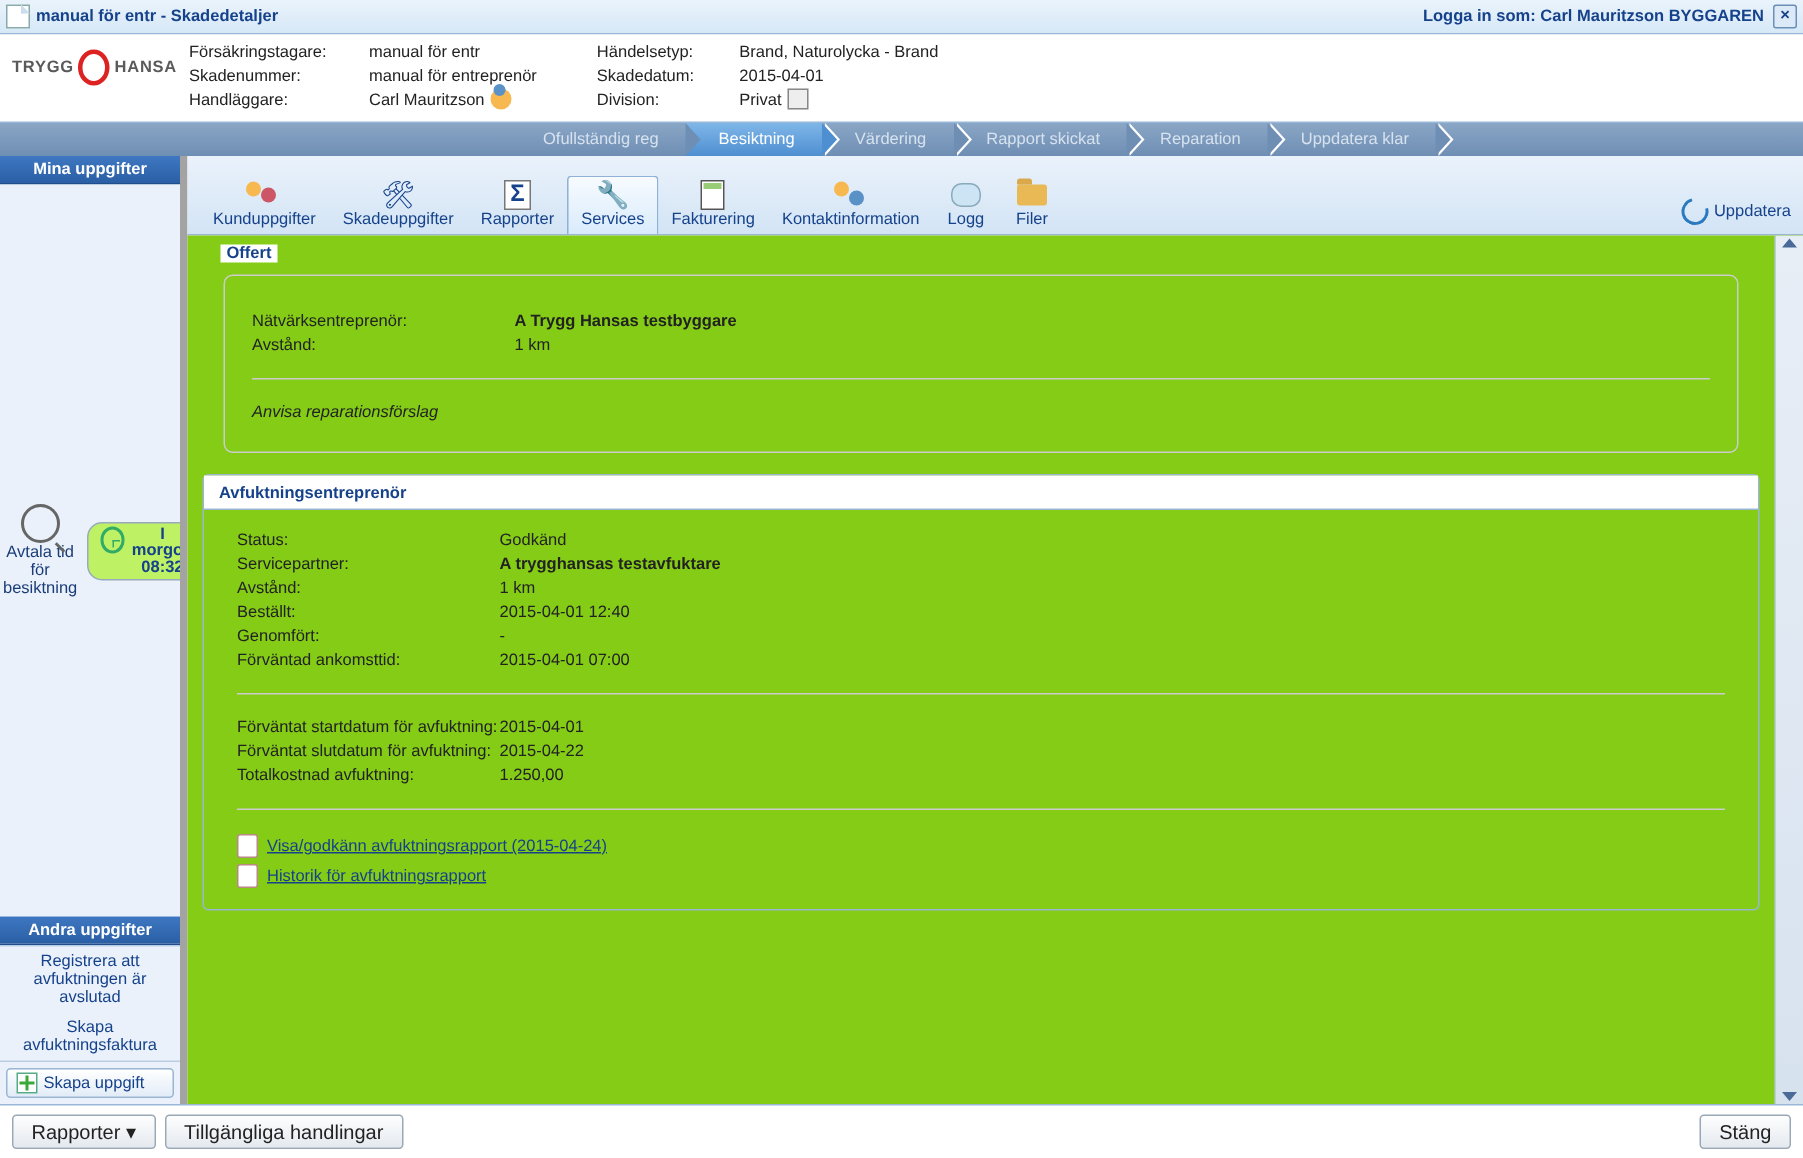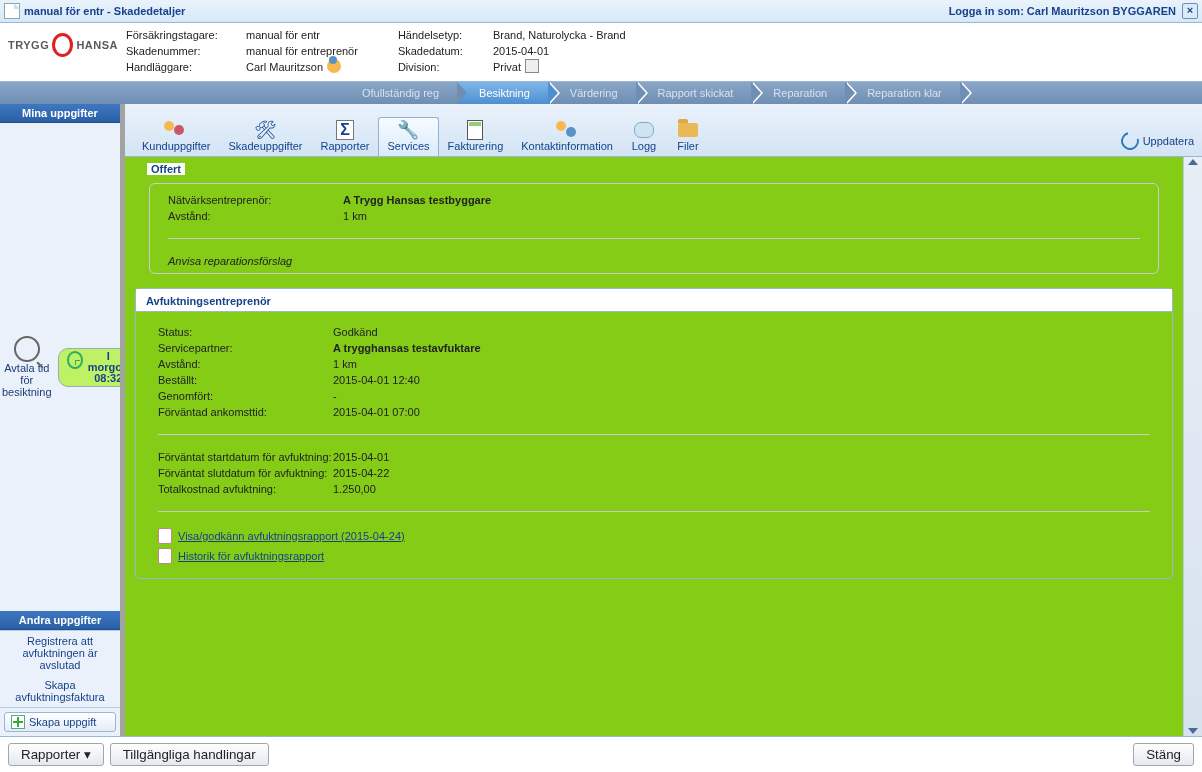--- a/index.html
+++ b/index.html
@@ -76,21 +76,21 @@
   .ico-folder{width:20px;height:14px;background:#e8b955;border-radius:2px;position:relative;}
   .ico-folder::before{content:"";position:absolute;left:0;top:-4px;width:10px;height:4px;background:#d9a94c;border-radius:2px 2px 0 0;}
   .tb-spacer{flex:1;}
   .refresh{display:flex;align-items:center;gap:4px;color:#15428b;cursor:pointer;padding-bottom:6px;}
   .refresh-ico{width:14px;height:14px;border:2px solid #2b7ac0;border-radius:50%;border-top-color:transparent;transform:rotate(30deg);}
   .content{flex:1;overflow:hidden;background:#84cc16;display:flex;}
   .scrollarea{flex:1;overflow-y:auto;padding:0 10px 10px 10px;}
   .fieldset{border:1px solid #9ab6d3;border-radius:4px;margin:6px 0 14px 0;padding:0;}
   .fieldset .legend{color:#15428b;font-weight:bold;margin:-8px 0 0 12px;background:#fff;padding:0 4px;display:inline-block;}
   .fieldset.offert{border:none;}
-  .inner-box{margin:8px 14px;border:1px solid #ccc;border-radius:6px;padding:6px 18px;}
+  .inner-box{margin:8px 14px;border:1px solid #ccc;border-radius:6px;padding:20px 18px;}
   .kv{display:flex;margin:4px 0;}
   .kv .k{width:175px;}
   .kv .v{}
   .kv .v.bold{font-weight:bold;}
   .rule{border:none;border-top:1px solid #ccc;margin:16px 0;}
   .note{font-style:italic;}
   .section-head{color:#15428b;font-weight:bold;padding:6px 10px 4px;border-bottom:1px solid #9ab6d3;background:#fff;}
   .section-body{padding:10px 22px;}
   .lnk{color:#15428b;text-decoration:underline;cursor:pointer;}
   .lnk-row{display:flex;align-items:center;gap:6px;margin:4px 0;}
@@ -156,21 +156,21 @@
   </div>
 </div>
 
 <div class="stepbar">
   <div style="width:340px"></div>
   <div class="step off">Ofullständig reg</div>
   <div class="step on">Besiktning</div>
   <div class="step off">Värdering</div>
   <div class="step off">Rapport skickat</div>
   <div class="step off">Reparation</div>
-  <div class="step off">Reparation klar</div>
+  <div class="step off">Uppdatera klar</div>
 </div>
 
 <div class="middle">
 
   <div class="sidebar">
     <div class="side-head">Mina uppgifter</div>
     <div class="side-body">
       <div class="sb-item">
         <div class="sb-ico">
             <span class="mag"></span>

